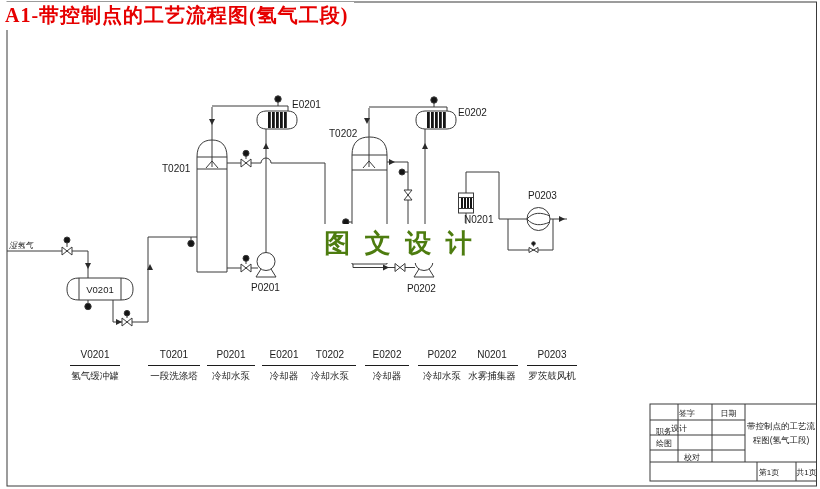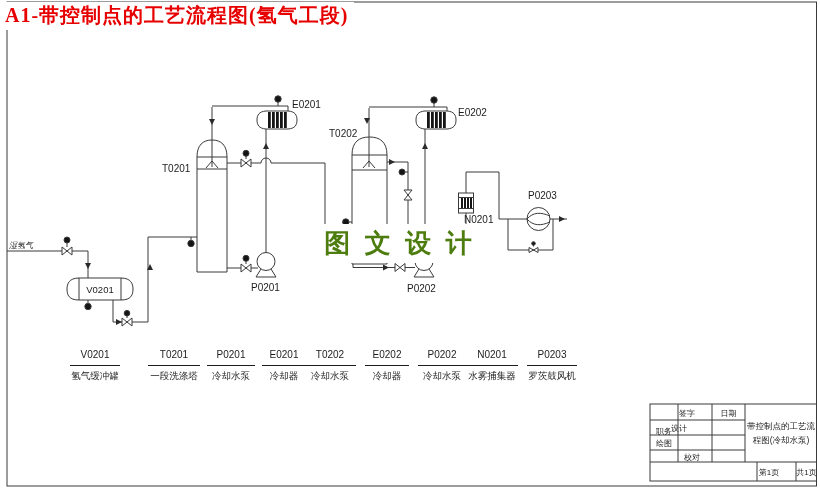--- a/index.html
+++ b/index.html
@@ -248,18 +248,18 @@
       </div>
   </div>
 
   <div>
     <div class="tb-text" style="left:650px;top:426px;width:28px;">职务</div>
     <div class="tb-text" style="left:678px;top:408px;width:18px;">签字</div>
     <div class="tb-text" style="left:712px;top:408px;width:33px;">日期</div>
     <div class="tb-text" style="left:650px;top:423px;width:28px;padding-left:15px;">设计</div>
     <div class="tb-text" style="left:650px;top:438px;width:28px;">绘图</div>
     <div class="tb-text" style="left:650px;top:452px;width:28px;padding-left:28px;">校对</div>
-    <div id="tb-title">带控制点的工艺流程图(冷却水泵)</div>
+    <div id="tb-title">带控制点的工艺流程图(氢气工段)</div>
     <div class="tb-text" style="left:757px;top:467px;width:24px;">第1页</div>
     <div class="tb-text" style="left:796px;top:467px;width:21px;">共1页</div>
   </div>
 
 </div>
 
 </body></html>

